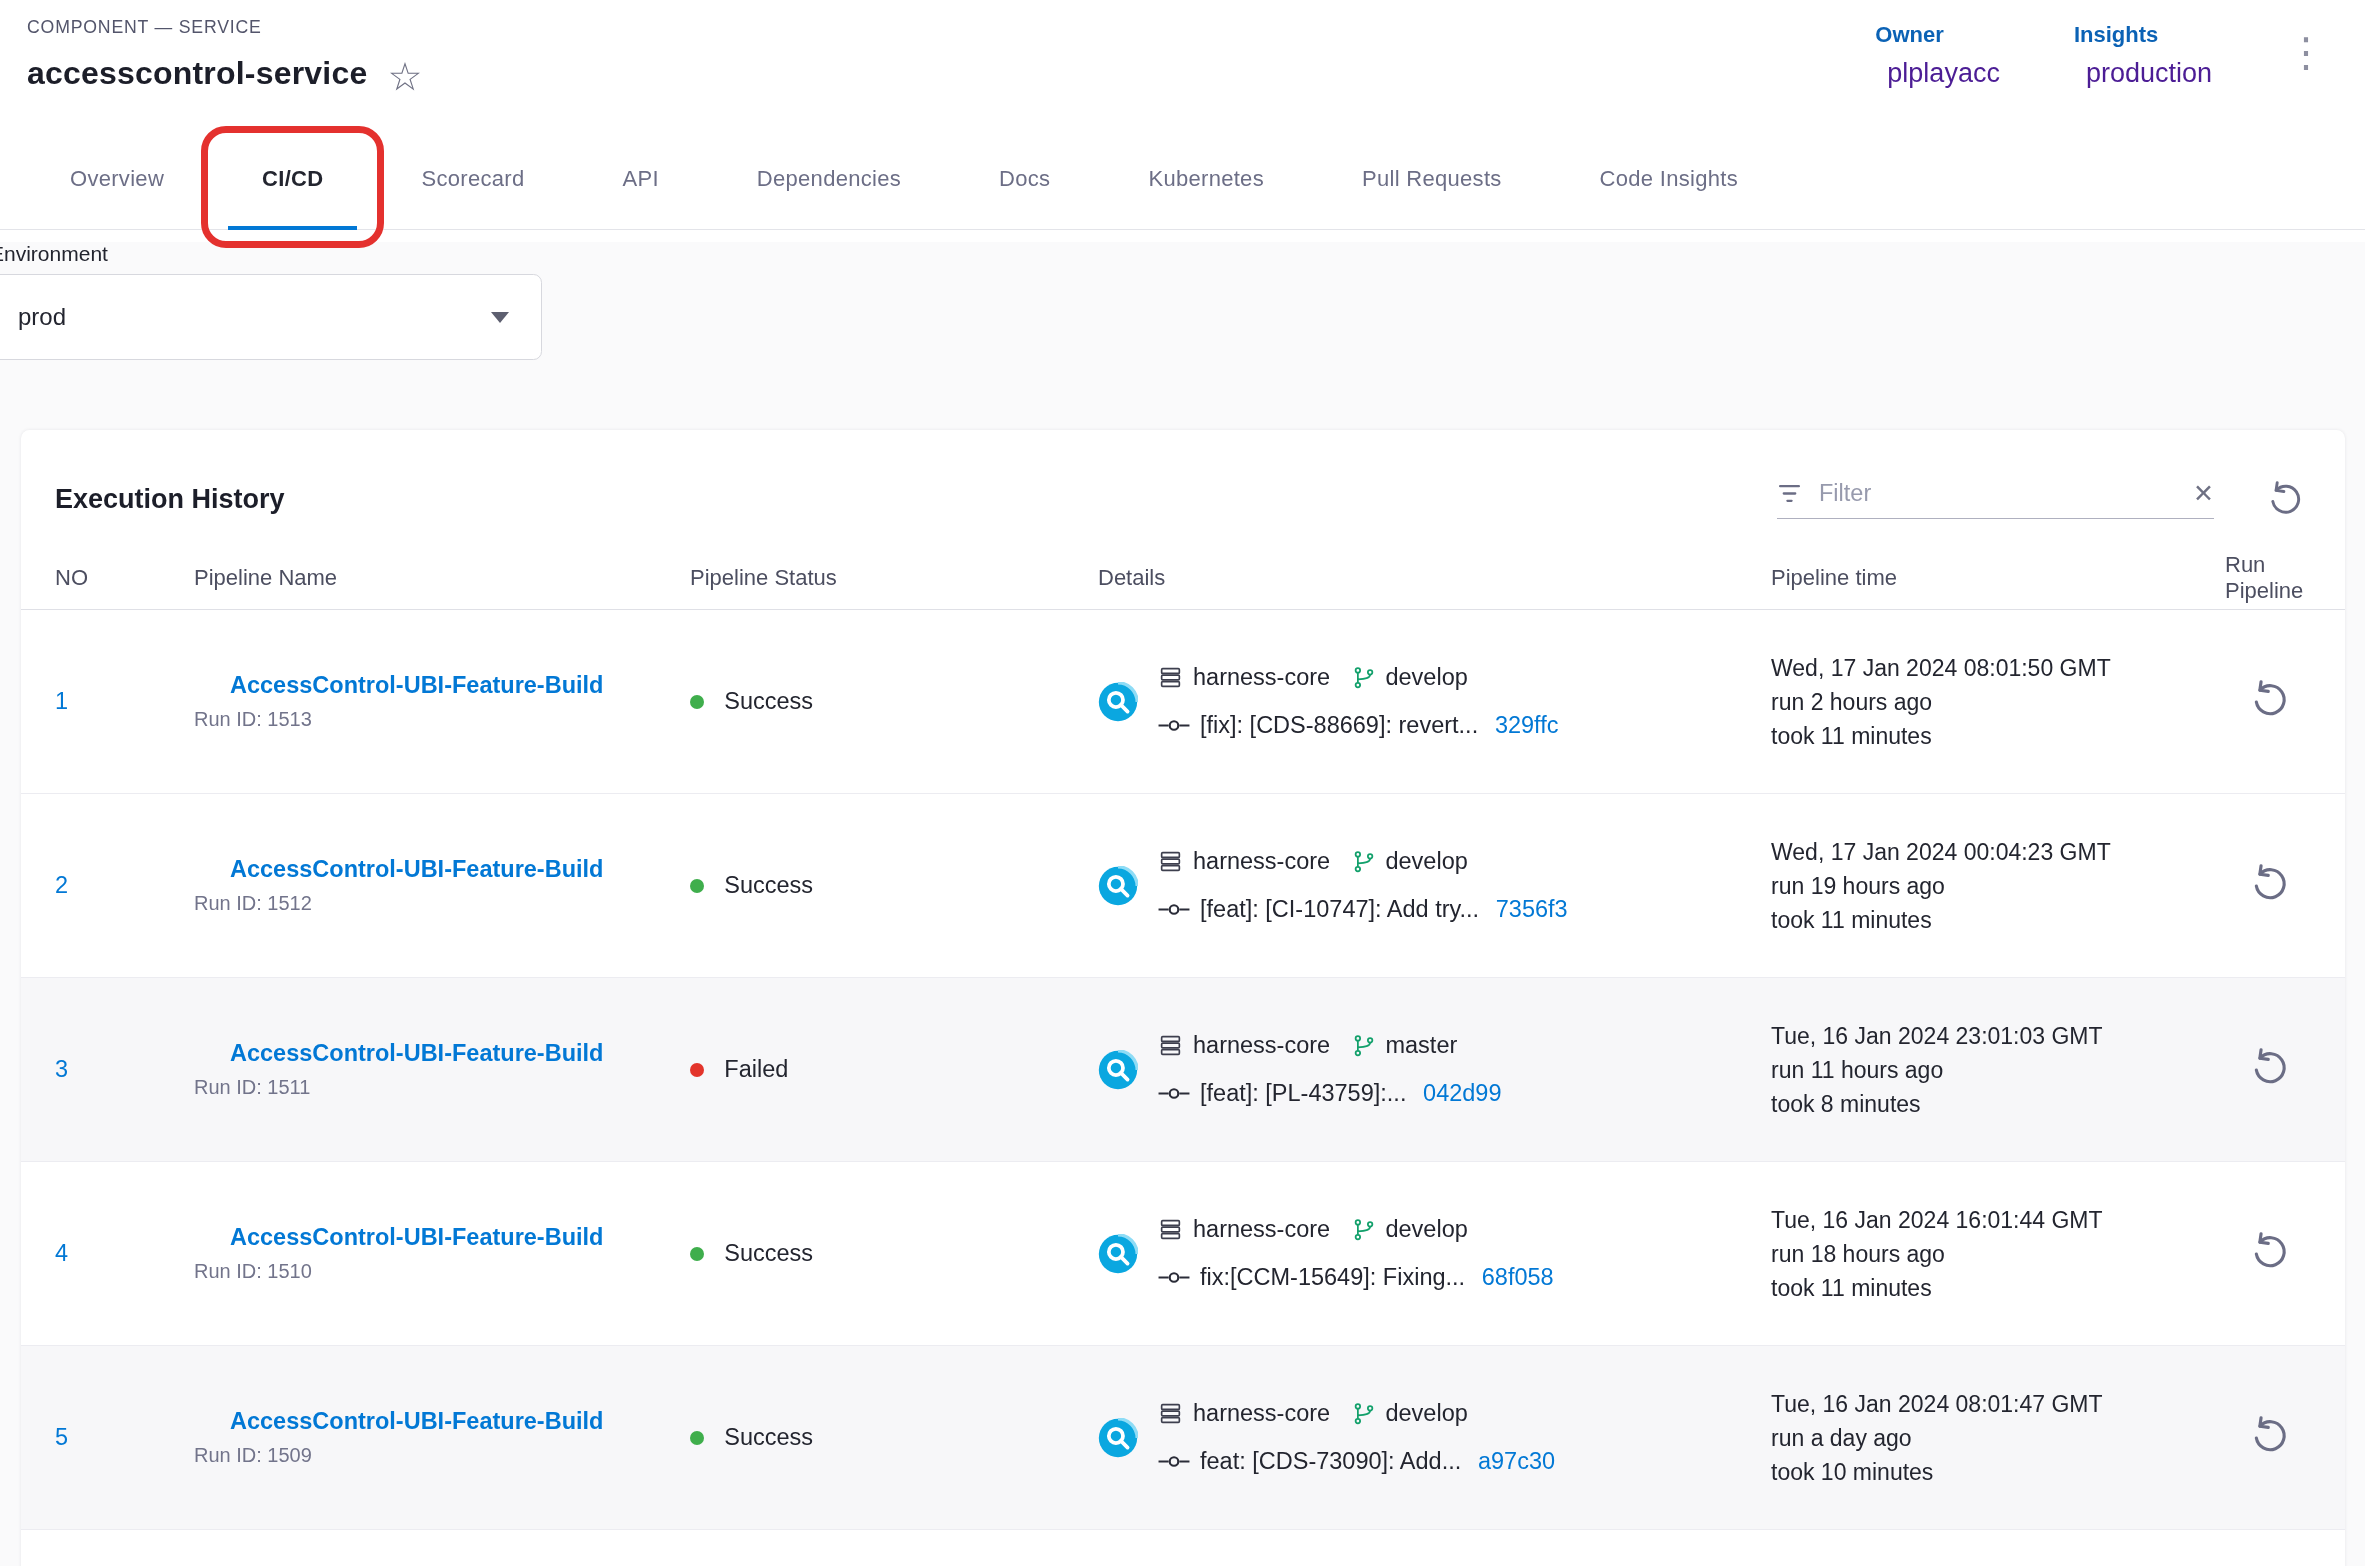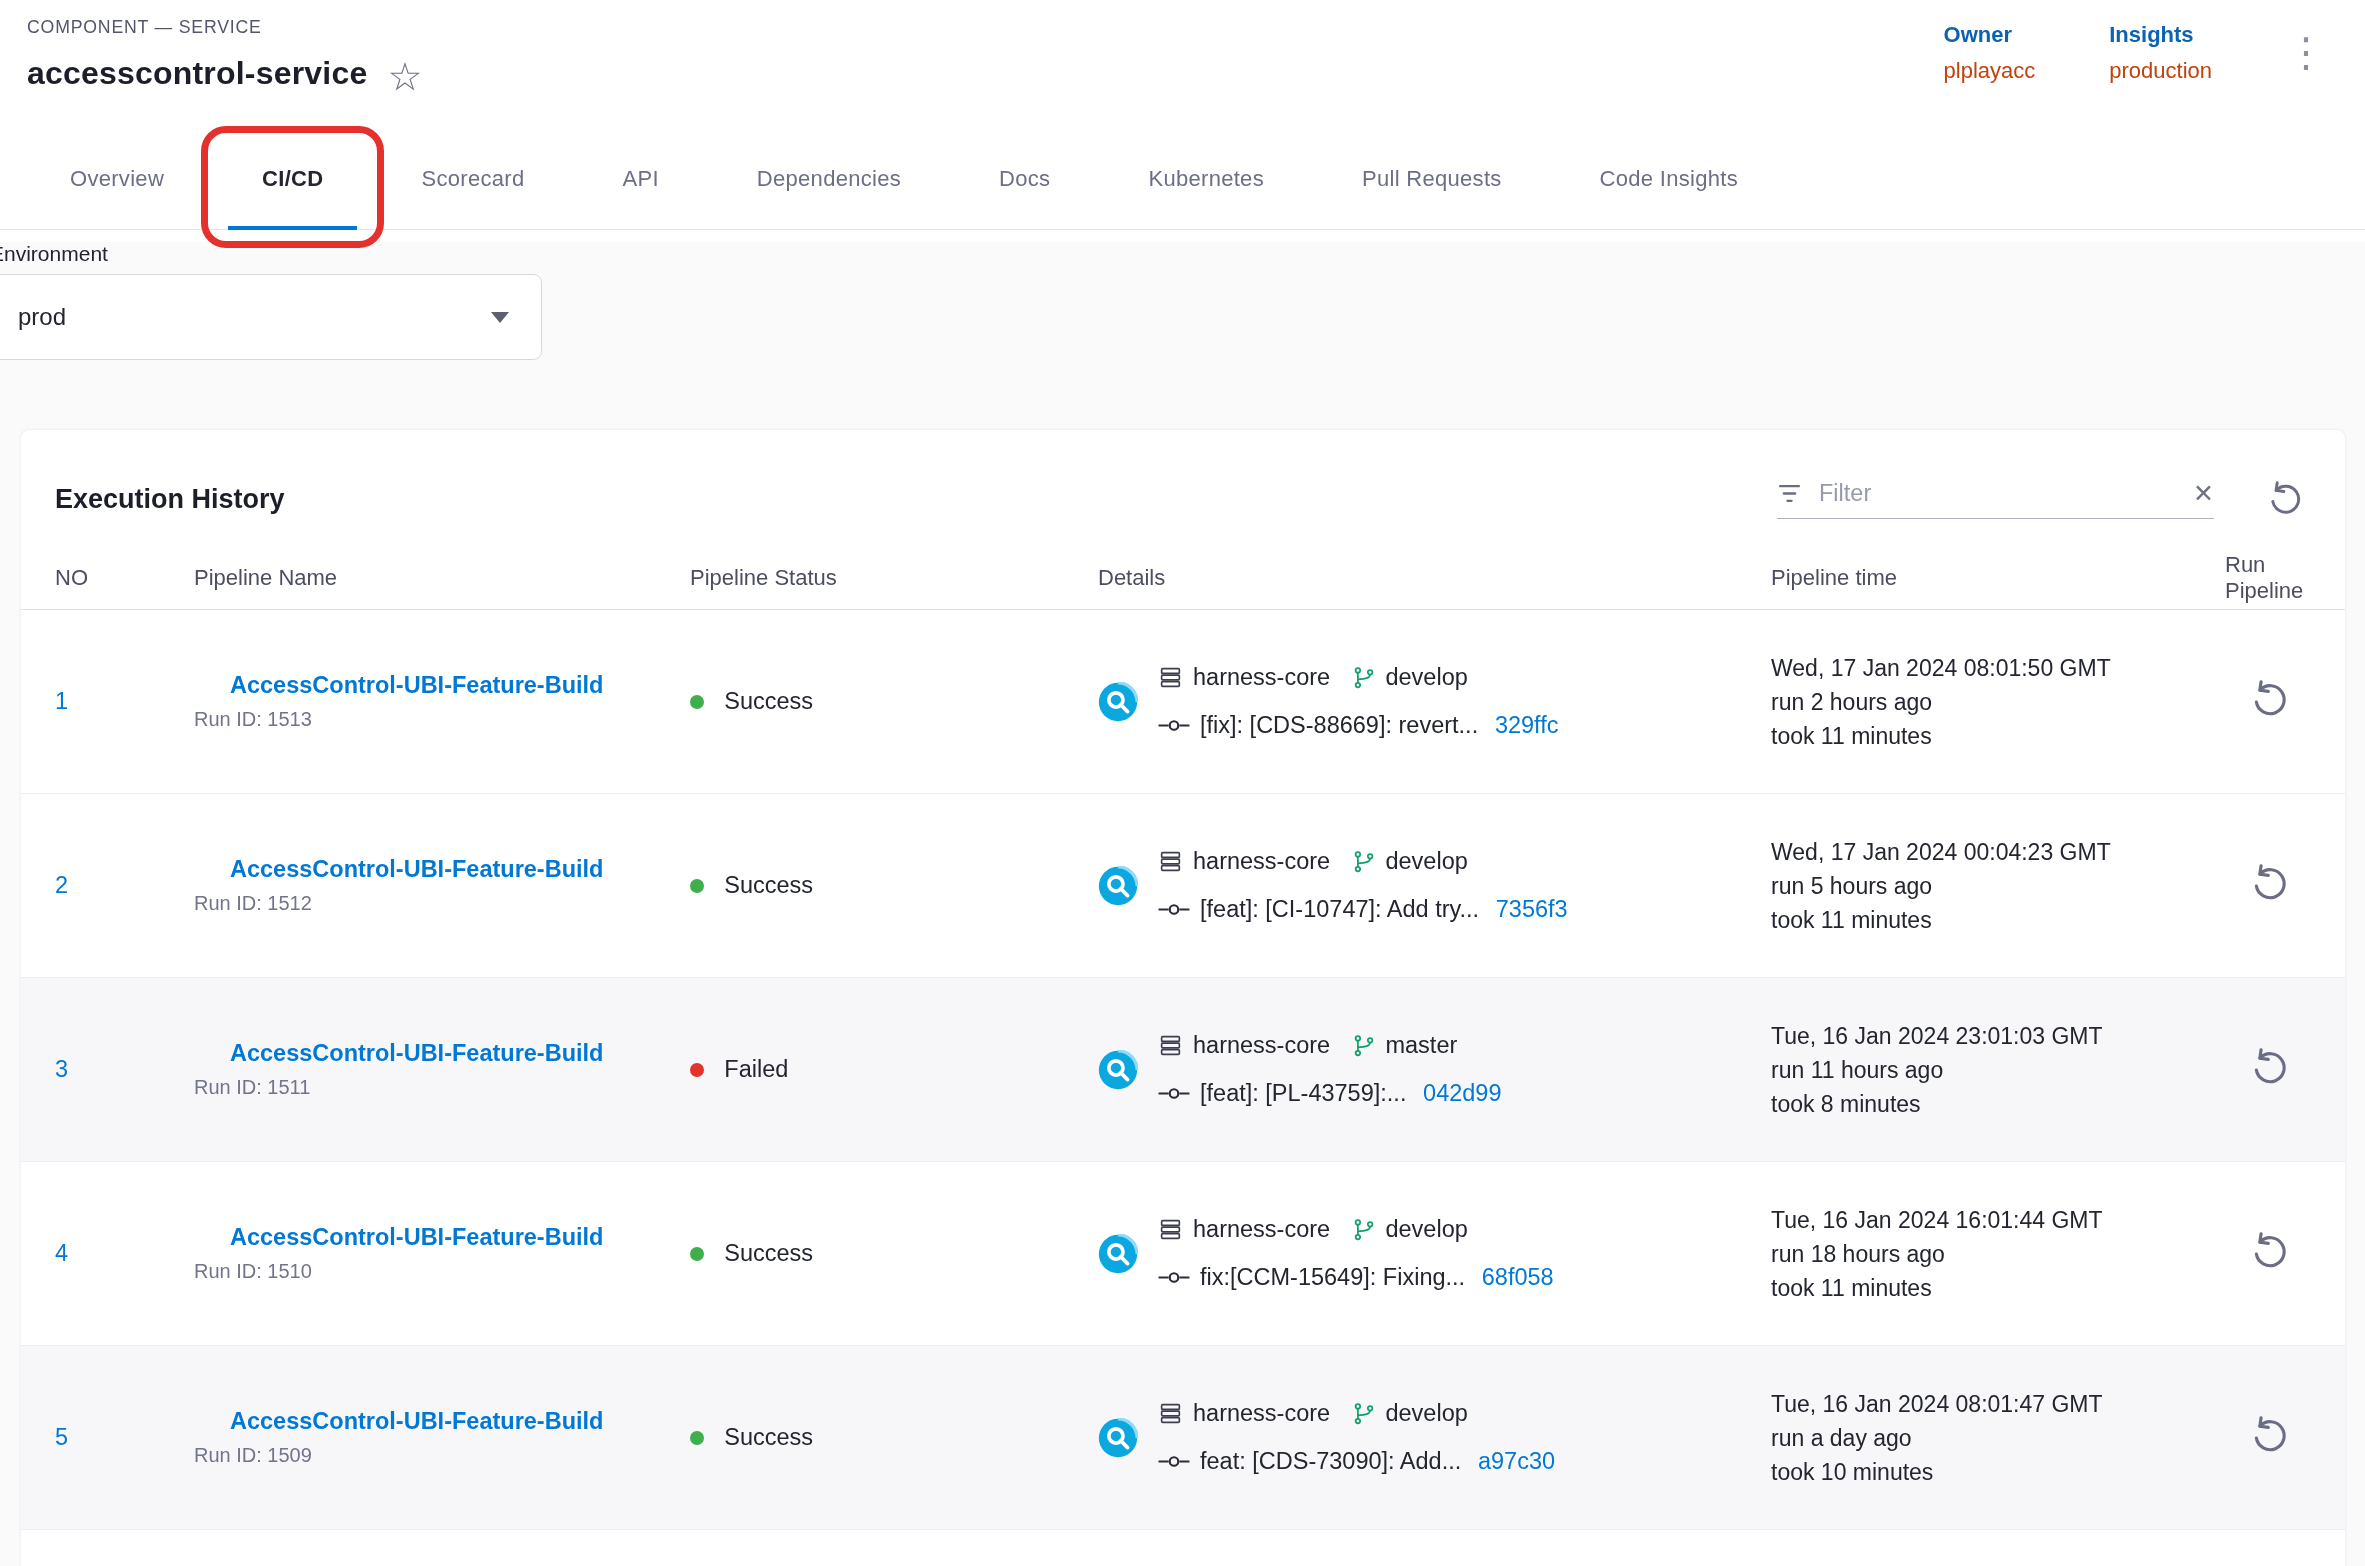--- a/index.html
+++ b/index.html
@@ -12,21 +12,21 @@
   .page-header{
     display:flex; justify-content:space-between; align-items:flex-start;
     height:128px; padding:17px 40px 0 27px; background:#fff;
   }
   .kicker{ font-size:17.7px; letter-spacing:0.8px; color:#53556b; font-weight:500; }
   .titlerow{ display:flex; align-items:center; gap:20px; margin-top:13.5px; }
   h1{ margin:0; font-size:32px; font-weight:700; color:#1c1e29; letter-spacing:0.2px; }
   .star{ font-size:39px; color:#6f7184; line-height:1; margin-top:5px; cursor:pointer; }
   .hright{ display:flex; align-items:flex-start; gap:74px; padding-top:5px; }
   .meta-label{ font-size:22px; font-weight:700; color:#0b62b5; }
-  .meta-value{ font-size:22px; color:#c2410c; margin-top:10px; display:inline-block; text-decoration:none; cursor:pointer; }
+  .meta-value{ font-size:27px; color:#4c1d95; margin-top:10px; display:inline-block; text-decoration:none; cursor:pointer;margin-left:12px; }
   .kebab{ font-size:40px; color:#8d8fa0; margin-top:10px; line-height:1; cursor:pointer; }
 
   
   .tabbar{ display:flex; height:102px; border-bottom:0.8px solid #e3e4e9; padding-left:21px; background:#fff; }
   .tab{
     display:flex; align-items:center; padding:0 49px; font-size:22px; font-weight:500;
     color:#6c6e86; letter-spacing:0.3px; position:relative; cursor:pointer; white-space:nowrap;
   }
   .tab.active{ color:#23252f; font-weight:700; }
   .tab.active::after{ content:""; position:absolute; left:15px; right:15px; bottom:-0.8px; height:4.2px; background:#0278d5; }
@@ -259,21 +259,21 @@
             <circle cx="15" cy="7" r="4" fill="none" stroke="#2a2c38" stroke-width="2"></circle>
             <path d="M0.5 7 H10 M20 7 H29.5" stroke="#2a2c38" stroke-width="2"></path>
           </svg>
           <span>[feat]: [CI-10747]: Add try...</span>
           <a class="sha">7356f3</a>
         </div>
       </div>
     </div>
     <div class="c-time">
       <div>Wed, 17 Jan 2024 00:04:23 GMT</div>
-      <div>run 5 hours ago</div>
+      <div>run 19 hours ago</div>
       <div>took 11 minutes</div>
     </div>
     <div class="c-run">
       <svg class="rerun" width="42" height="42" viewBox="0 0 24 24">
         <path d="M6.3 6.3 A8 8 0 1 1 4.2 13.2" fill="none" stroke="currentColor" stroke-width="1.8" stroke-linecap="round"></path>
         <path d="M6.9 1.6 L6.2 6.4 L11 7.1" fill="none" stroke="currentColor" stroke-width="1.8" stroke-linecap="round" stroke-linejoin="round"></path>
       </svg>
     </div>
   </div>
 

